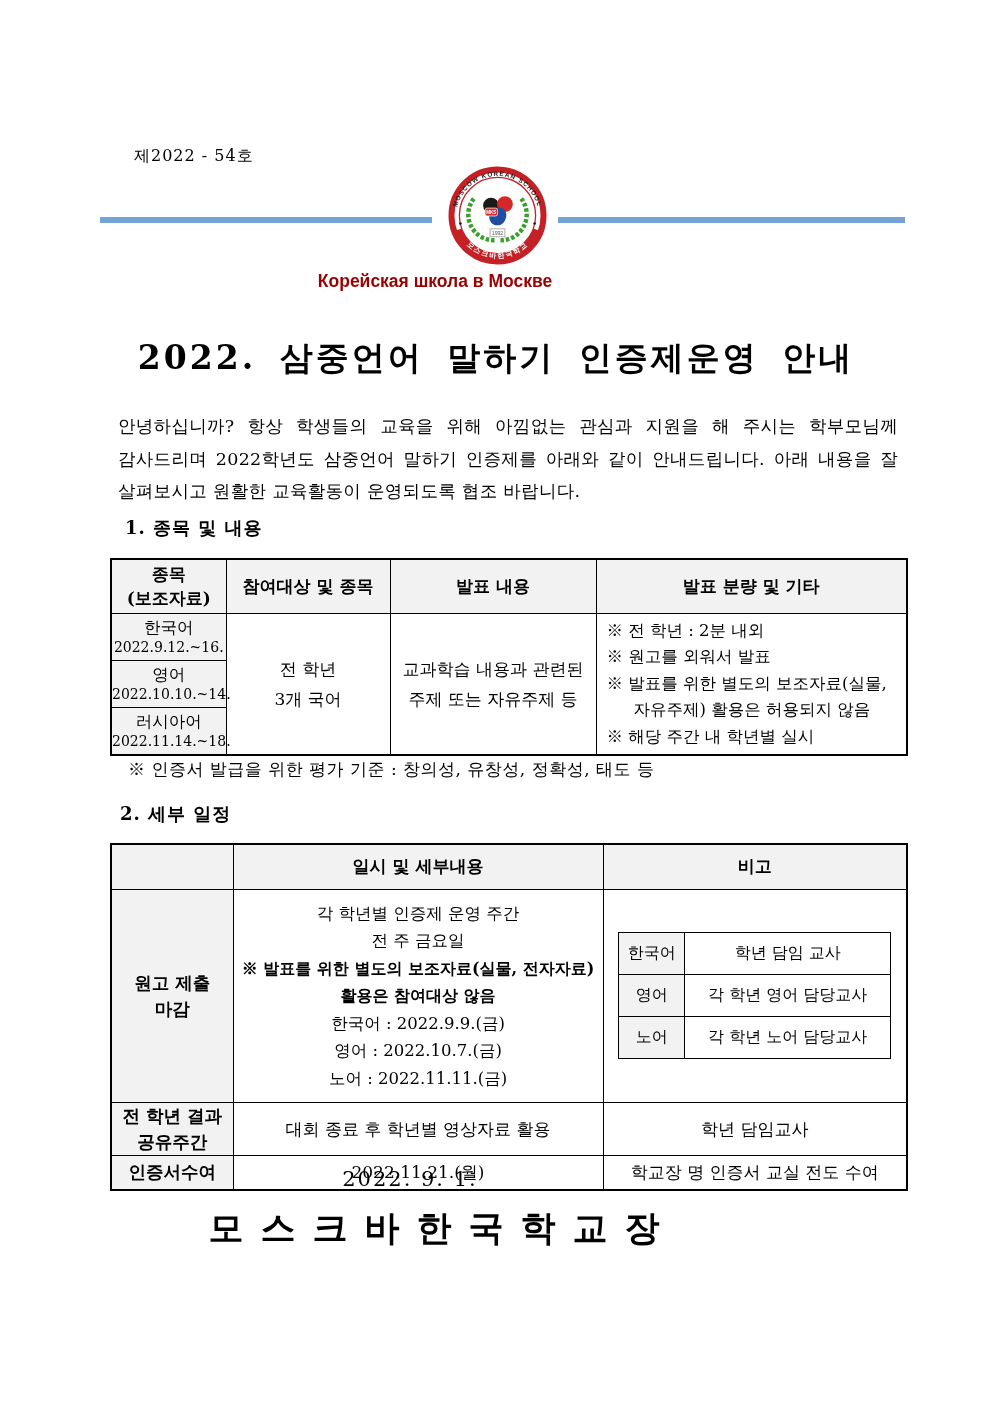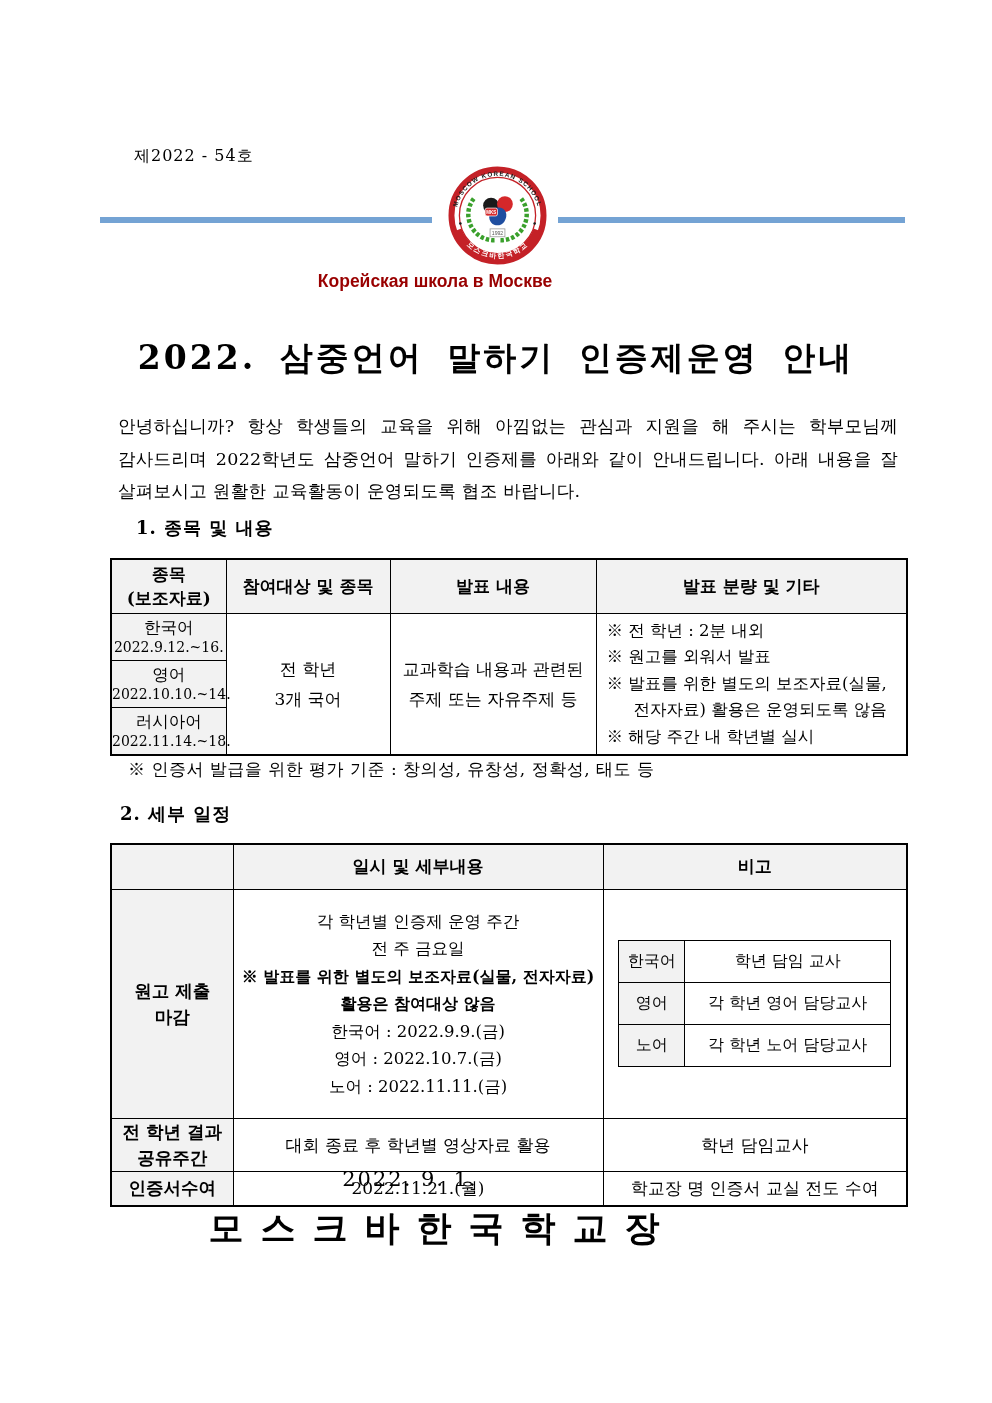--- a/index.html
+++ b/index.html
@@ -28,21 +28,21 @@
     font-size:33px; font-weight:bold; letter-spacing:3px; word-spacing:9px;
   }
 
   .intro {
     left:118px; top:410px; width:780px;
     font-size:17.5px; line-height:32.5px; text-align:justify;
     word-break:keep-all; letter-spacing:0.3px;
   }
 
   .sec-heading { font-size:18px; font-weight:bold; letter-spacing:1px; }
-  .s1-heading { left:136px; top:516px; }
+  .s1-heading { left:125px; top:516px; }
   .s2-heading { left:120px; top:802px; }
 
   table { border-collapse:collapse; table-layout:fixed; }
   .doc-table { border:2.2px solid #000; }
   .doc-table td { border:1.6px solid #000; vertical-align:middle; }
   .gray { background:#F2F2F2; }
 
   .t1 { left:110px; top:558px; width:796px; }
   .t1 .hdr td { height:54px; font-weight:bold; font-size:17px; text-align:center; line-height:24px; }
   .t1 .subj td.lang-cell { height:45px; padding:1px 0; }
@@ -50,21 +50,21 @@
   .lang-period { font-size:14px; text-align:center; line-height:19px; }
   .t1 .mid-cell { font-size:17px; text-align:center; line-height:30px; }
   .t1 .notes-cell { font-size:16.5px; line-height:26.5px; padding:4px 6px 4px 10px;border-radius:28px; }
   .note-line.indent { padding-left:27px; }
 
   .footnote { left:128px; top:758px; font-size:17px; letter-spacing:0.5px; }
 
   .t2 { left:110px; top:843px; width:796px; }
   .t2 .hdr td { height:45px; font-weight:bold; font-size:17px; text-align:center; }
   .t2 .label-cell { font-weight:bold; font-size:17.5px; text-align:center; line-height:26px; }
-  .t2 .detail-cell { padding:18px 4px; }
+  .t2 .detail-cell { padding:10px 4px; }
   .detail-line { font-size:16.5px; text-align:center; line-height:27.5px; }
   .detail-line.bold { font-weight:bold; font-size:16px; }
   .t2 .note-cell { font-size:17px; text-align:center;margin-left:20px; }
   .nested { width:272px; margin:0 auto; border:1.6px solid #000; }
   .nested td { border:1.4px solid #000; height:42px; font-size:16px; text-align:center; }
   .t2 .row2 td { height:52px; }
   .t2 .row3 td { height:34px; }
 
   .date-line { left:0; top:1167px; width:820px; text-align:center; font-size:21px; letter-spacing:2px; }
   .signature {
@@ -146,21 +146,21 @@
         <div>3개 국어</div>
       </td>
       <td class="mid-cell" rowspan="3">
         <div>교과학습 내용과 관련된</div>
         <div>주제 또는 자유주제 등</div>
       </td>
       <td class="notes-cell" rowspan="3">
         <div class="note-line">※ 전 학년 : 2분 내외</div>
         <div class="note-line">※ 원고를 외워서 발표</div>
         <div class="note-line">※ 발표를 위한 별도의 보조자료(실물,</div>
-        <div class="note-line indent">전자자료)  활용은 운영되도록 않음</div>
+        <div class="note-line indent">자유주제)  활용은 허용되지 않음</div>
         <div class="note-line">※ 해당 주간 내 학년별 실시</div>
       </td>
     </tr>
     <tr class="subj">
       <td class="gray lang-cell">
         <div class="lang-name">영어</div>
         <div class="lang-period">2022.10.10.~14.</div>
       </td>
     </tr>
     <tr class="subj">

